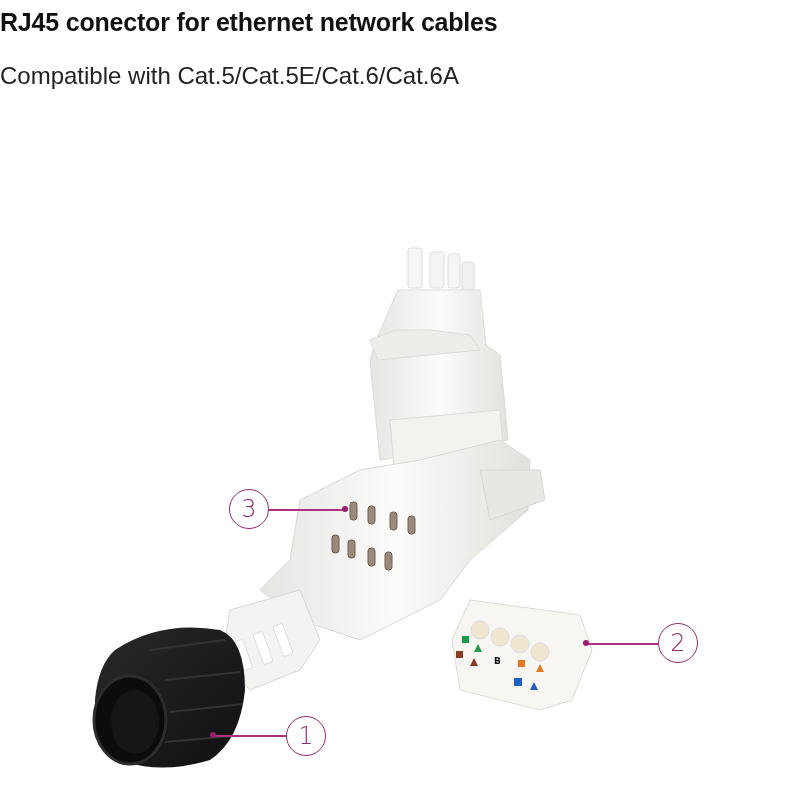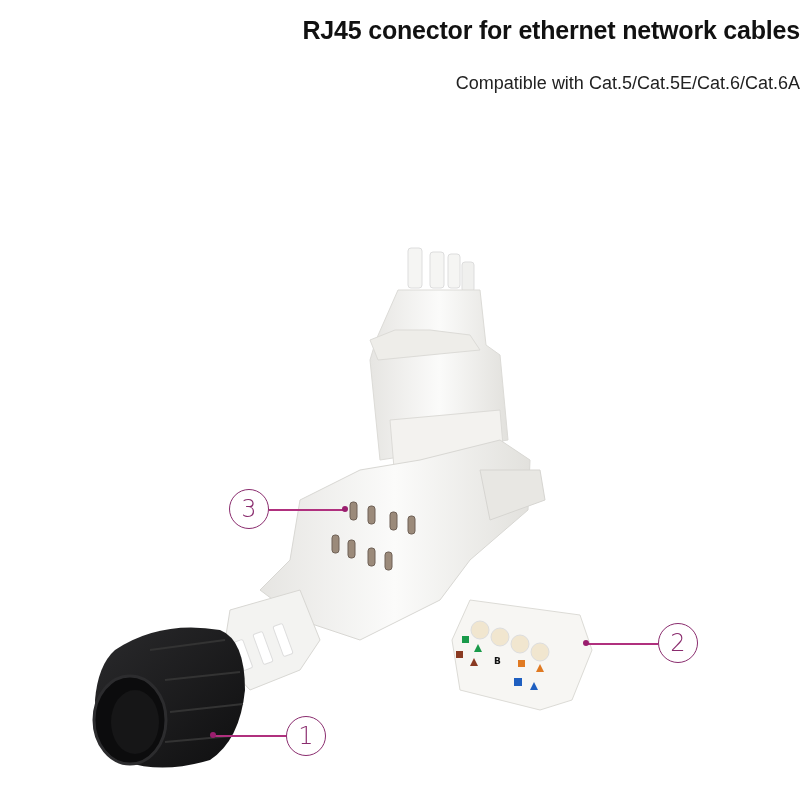--- a/index.html
+++ b/index.html
@@ -1,21 +1,21 @@
 <!DOCTYPE html>
 <html><head>
   <meta charset="utf-8">
   <style>
     html, body { margin:0; padding:0; }
     body { width:800px; height:800px; background:#ffffff; position:relative; overflow:hidden;
            font-family:"Liberation Sans", "DejaVu Sans", sans-serif; }
-    .title { position:absolute; left:0; right:0; top:16px; text-align:right;
+    .title { position:absolute; left:0; right:0; top:8px; text-align:left;
              font-size:25px; font-weight:bold; color:#111; letter-spacing:-0.2px; }
-    .subtitle { position:absolute; left:0; right:0; top:73px; text-align:right;
-                font-size:18px; color:#222; }
+    .subtitle { position:absolute; left:0; right:0; top:62px; text-align:left;
+                font-size:24px; color:#222; }
     .stage { position:absolute; left:0; top:0; width:800px; height:800px; }
     .callout-circle { position:absolute; width:40px; height:40px; border-radius:50%;
                       border:1.5px solid #8a2c6e; box-sizing:border-box; background:#fff;
                       display:flex; align-items:center; justify-content:center;
                       font-size:24px; color:#8a2c6e; font-family:"DejaVu Sans", sans-serif; font-weight:300; }
     .callout-line { position:absolute; height:1.5px; background:#b0307e; }
     .callout-dot { position:absolute; width:6px; height:6px; border-radius:50%; background:#9a1e6e; }
   </style>
 </head>
 <body>

